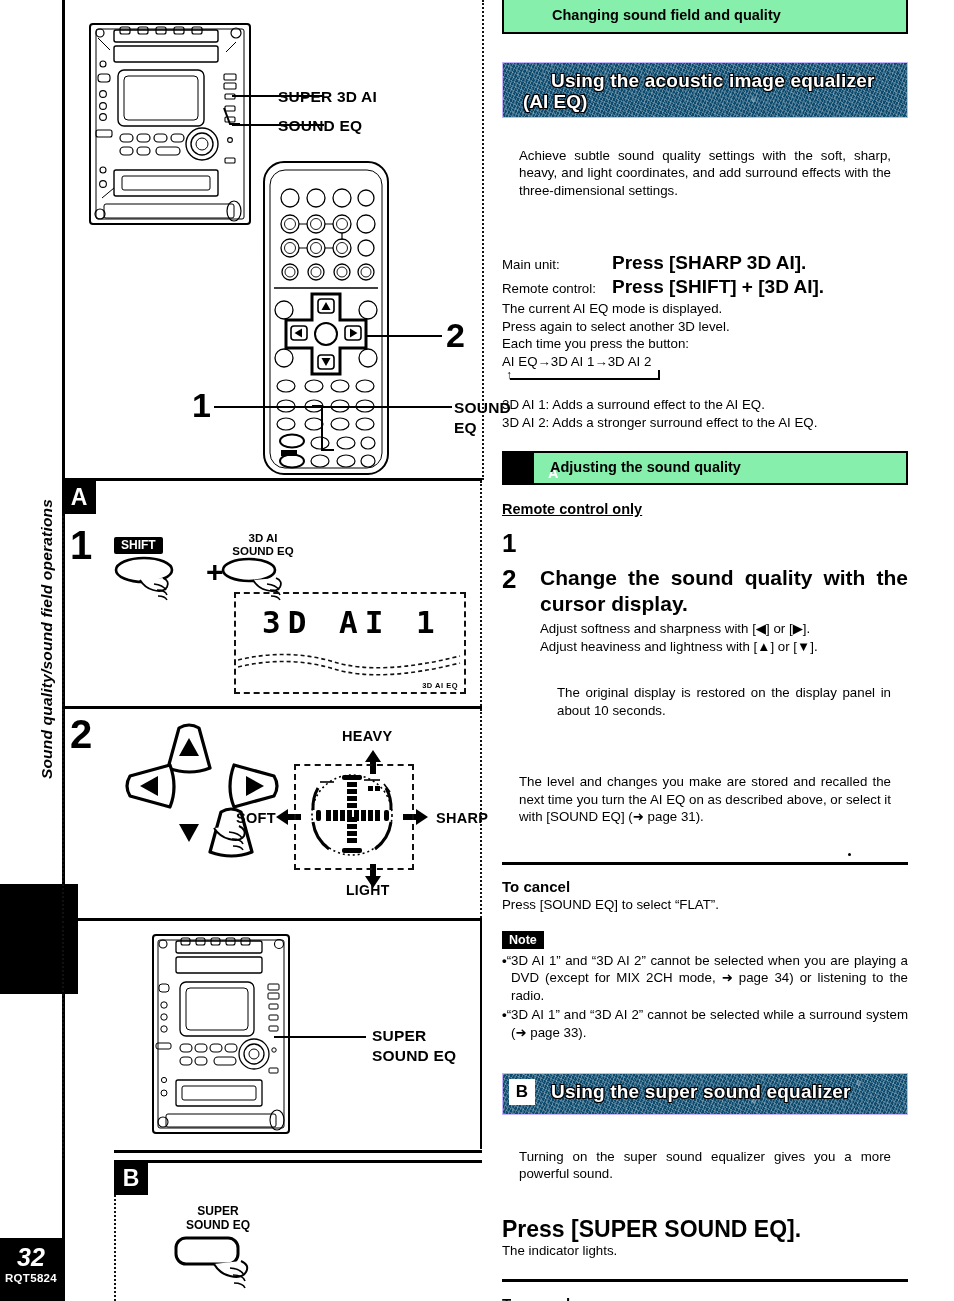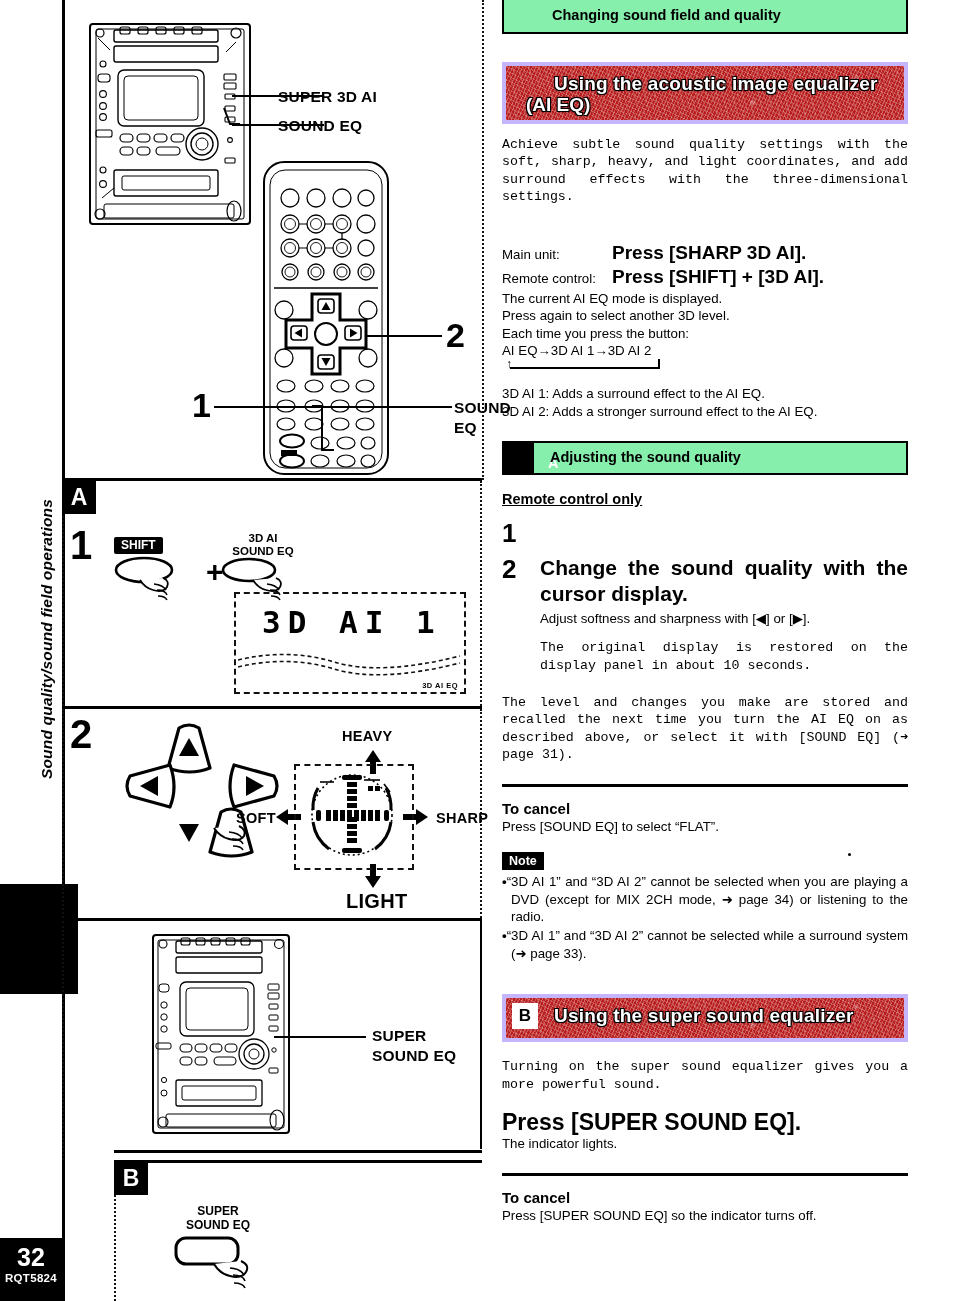--- a/index.html
+++ b/index.html
@@ -22,21 +22,21 @@
     font-style:italic;font-weight:bold;font-size:15.5px;
     letter-spacing:.2px;white-space:nowrap;text-align:center;
   }
   #side-black-block{
     position:absolute;left:0;top:884px;width:78px;height:110px;background:#000;
   }
   #footer-block{
     position:absolute;left:0;top:1238px;width:62px;height:63px;background:#000;
     color:#fff;text-align:center;
   }
-  #footer-page{font-weight:bold;font-size:25px;line-height:30px;padding-top:4px;}
+  #footer-page{font-style:italic;font-weight:bold;font-size:25px;line-height:30px;padding-top:4px;}
   #footer-code{font-weight:bold;font-size:11.5px;line-height:13px;letter-spacing:.3px;}
 
   
   #left-col{position:absolute;left:62px;top:0;width:424px;height:1301px;}
   #left-outer-vline{position:absolute;left:0;top:0;width:3px;height:1301px;background:#000;}
   #left-right-dashed{
     position:absolute;left:420px;top:0;width:0;height:480px;
     border-left:2px dotted #111;
   }
   .badge{
@@ -53,22 +53,22 @@
   
   #right-col{position:absolute;left:502px;top:0;width:406px;}
   .titlebox{
     position:relative;border:2px solid #000;border-top:none;background:#86efac;
     height:30px;
   }
   .titlebox span{
     position:absolute;left:46px;top:6px;font-weight:bold;font-size:14.5px;
   }
   .bandhead{
-    position:relative;height:40px;background:#b91c1c;color:#fff;overflow:hidden;
-    border:4px solid #c4b5fd;
+    position:relative;height:40px;background:#0c4a6e;color:#fff;overflow:hidden;
+    border:1px solid #c4b5fd;
   }
   .bandhead.tall{height:54px;}
   .bandhead .noise{
     position:absolute;inset:0;opacity:.85;
     background-image:
       repeating-linear-gradient(115deg, rgba(255,255,255,.30) 0 1px, transparent 1px 3px),
       repeating-linear-gradient(25deg, rgba(255,255,255,.22) 0 1px, transparent 1px 4px),
       repeating-linear-gradient(75deg, rgba(255,255,255,.18) 0 1px, transparent 1px 5px),
       radial-gradient(circle at 18% 35%, rgba(255,255,255,.35) 0 2px, transparent 3px),
       radial-gradient(circle at 62% 68%, rgba(255,255,255,.3) 0 2px, transparent 3px),
@@ -84,21 +84,21 @@
     position:absolute;left:20px;top:28px;
     font-weight:bold;font-size:19px;line-height:22px;
     text-shadow:-1px -1px 0 #000,1px -1px 0 #000,-1px 1px 0 #000,1px 1px 0 #000,0 0 3px #000;
   }
   .bandhead .blabel{
     position:absolute;left:6px;top:5px;width:26px;height:26px;background:#fff;color:#000;
     font-weight:bold;font-size:17px;line-height:26px;text-align:center;
   }
   .bandhead .blabel.inv{background:#fff;color:#000;}
 
-  p.body{margin:0;font-size:13.3px;line-height:17.4px;text-align:justify;font-family:Liberation Mono, monospace;}
+  p.body{margin:17px;font-size:13.3px;line-height:17.4px;text-align:justify;}
   .sp8{height:8px;}
   .sp12{height:12px;}
   .sp16{height:16px;}
   .sp20{height:20px;}
 
   .kv{display:flex;align-items:baseline;}
   .kv .k{font-size:13.3px;line-height:22px;width:110px;flex:none;}
   .kv .v{font-size:19px;font-weight:bold;line-height:22px;}
 
   .lead{font-size:13.3px;line-height:17.6px;}
@@ -419,21 +419,21 @@
         <g fill="none" stroke="#000" stroke-width="1.6">
           <path d="M107 112 q10 1 13 6 M110 119 q9 0 11 5 M111 126 q8 0 10 4"></path>
         </g>
       </svg>
 
       <div class="abs bold" style="left:280px;top:22px;font-size:14.5px;letter-spacing:.3px;">HEAVY</div>
       <svg class="abs" style="left:302px;top:42px;" width="18" height="26">
         <path d="M9 2 L17 14 L12 14 L12 26 L6 26 L6 14 L1 14 Z" fill="#000"></path>
       </svg>
 
-      <div class="abs bold" style="left:284px;top:184px;font-size:20px;letter-spacing:.3px;">LIGHT</div>
+      <div class="abs bold" style="left:284px;top:176px;font-size:14px;letter-spacing:.3px;">LIGHT</div>
       <svg class="abs" style="left:302px;top:156px;" width="18" height="26">
         <path d="M9 26 L17 14 L12 14 L12 2 L6 2 L6 14 L1 14 Z" fill="#000"></path>
       </svg>
 
       <div class="abs bold" style="left:174px;top:104px;font-size:14.5px;letter-spacing:.3px;">SOFT</div>
       <svg class="abs" style="left:212px;top:102px;" width="28" height="18">
         <path d="M2 9 L14 1 L14 6 L27 6 L27 12 L14 12 L14 17 Z" fill="#000"></path>
       </svg>
 
       <div class="abs bold" style="left:374px;top:104px;font-size:14.5px;letter-spacing:.3px;">SHARP</div>
@@ -648,20 +648,21 @@
     <div class="step">
       <div class="n">1</div>
     </div>
 
     <div class="sp8"></div>
     <div class="step">
       <div class="n">2</div>
       <div class="t">
         <div class="h2b">Change the sound quality with the cursor display.</div>
         <div class="lead" style="margin-top:3px;">Adjust softness and sharpness with [◀] or [▶].</div>
+        <div class="lead">Adjust heaviness and lightness with [▲] or [▼].</div>
         <div class="sp12"></div>
         <p class="body">The original display is restored on the display panel in about 10 seconds.</p>
       </div>
     </div>
 
     <div class="sp20"></div>
     <p class="body">The level and changes you make are stored and recalled the next time you turn the AI EQ on as described above, or select it with [SOUND EQ] (➜ page 31).</p>
 
     <div class="sp20"></div>
     <div class="rule"></div>

